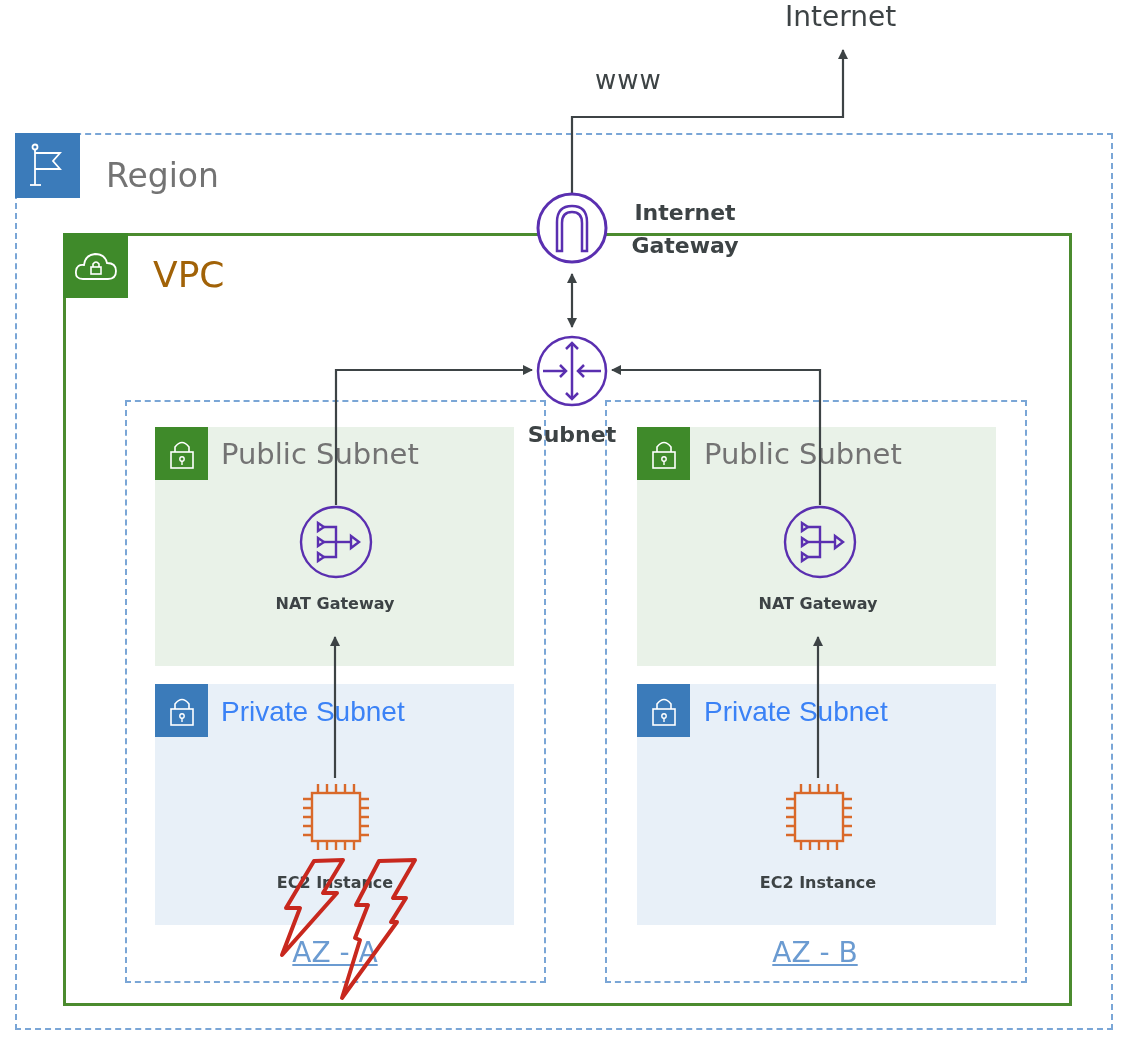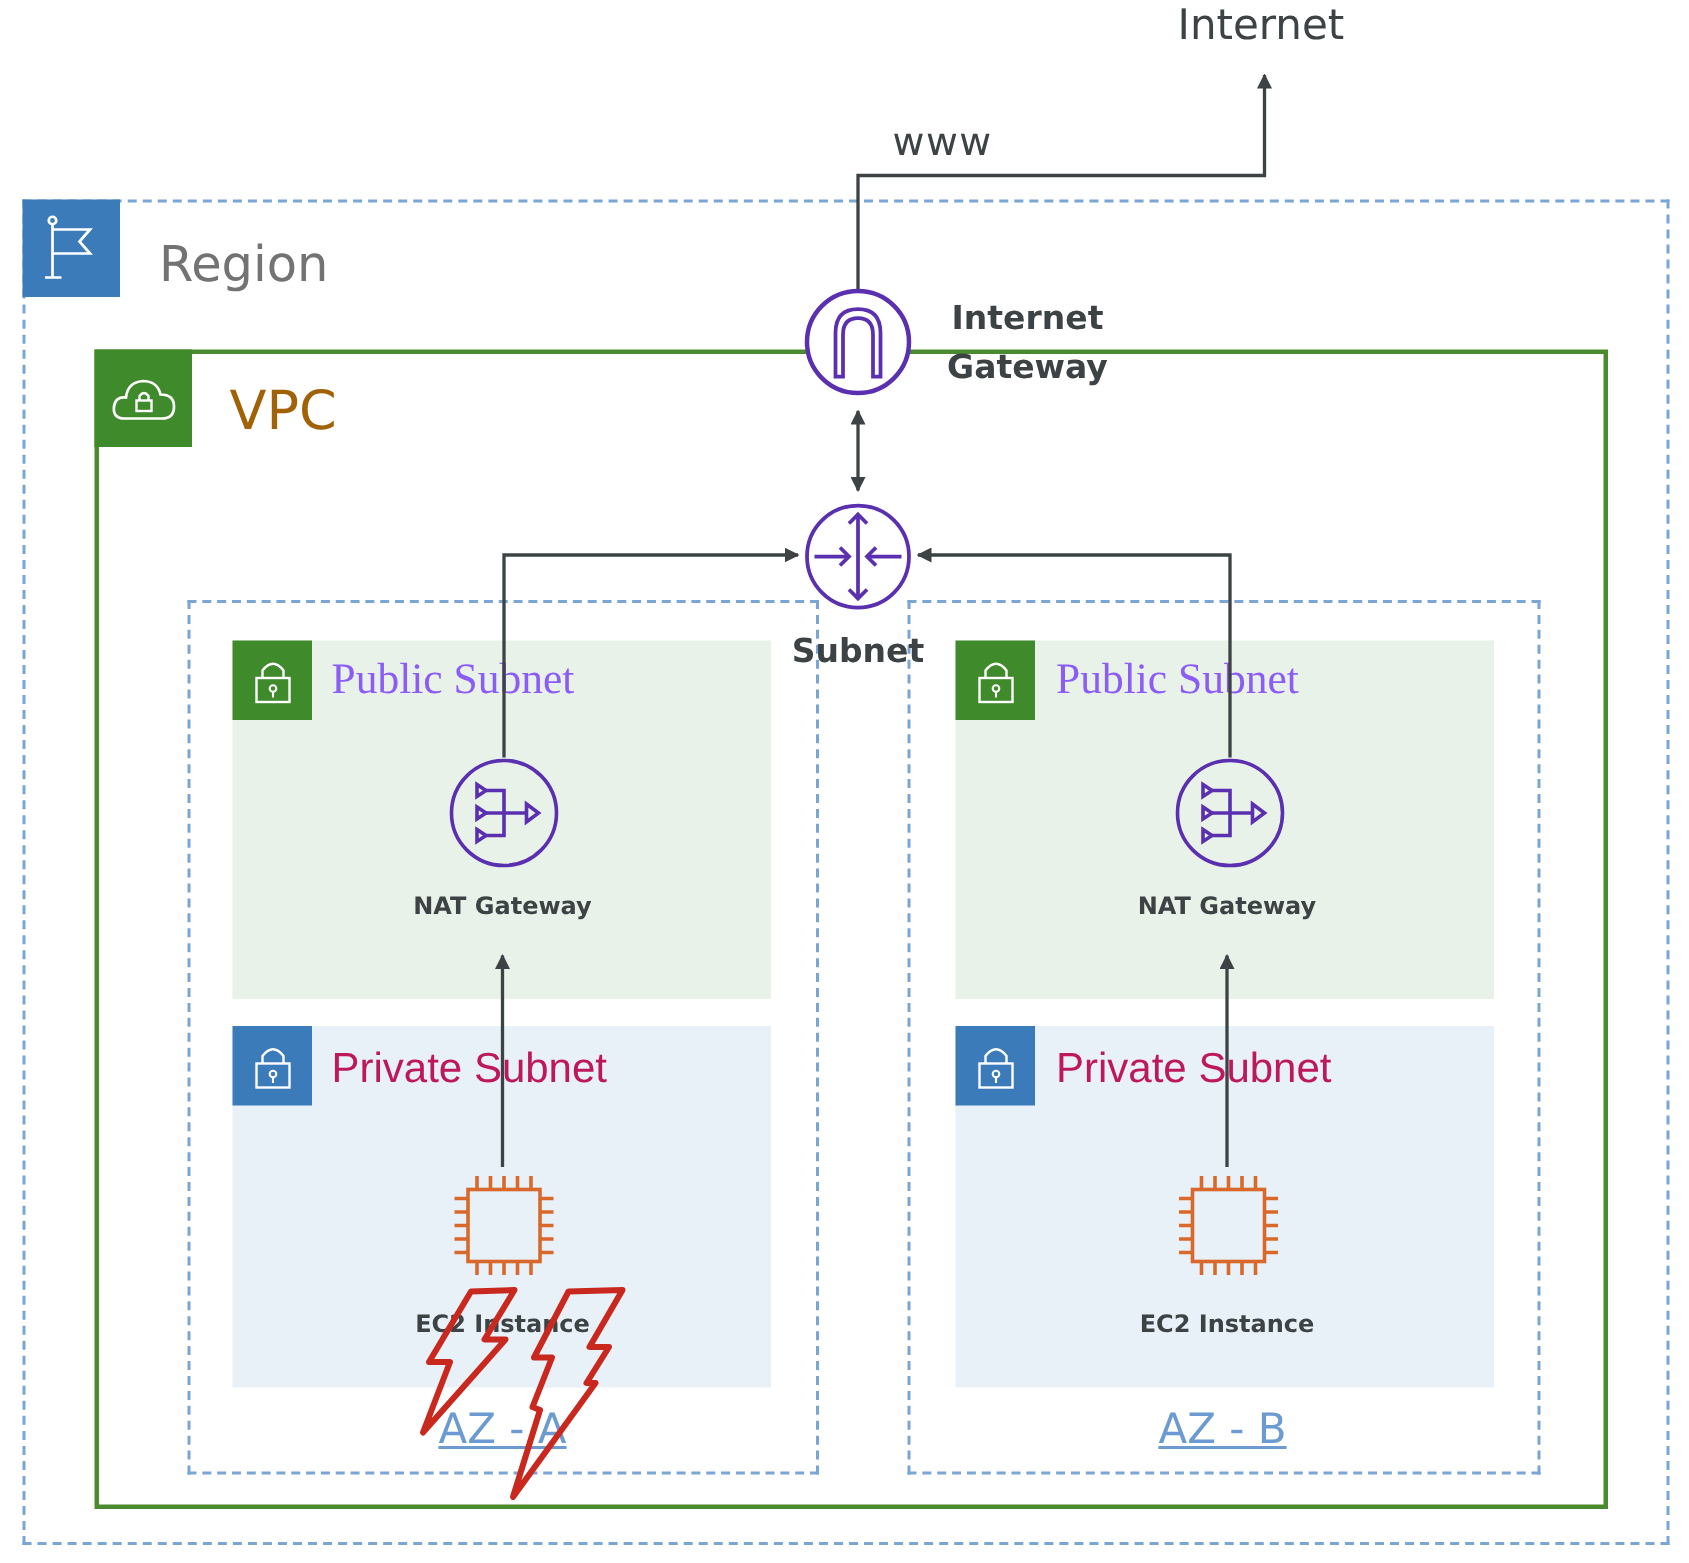--- a/index.html
+++ b/index.html
@@ -20,26 +20,26 @@
   .priv-a { left:155px; top:684px; width:359px; height:241px; }
   .priv-b { left:637px; top:684px; width:359px; height:241px; }
   .badge { display:flex; align-items:center; justify-content:center; }
   .badge-region { left:15px; top:133px; width:65px; height:65px; background:#3b7bba; }
   .badge-vpc { left:63px; top:233px; width:65px; height:65px; background:#3f8a2a; }
   .badge-sub { width:53px; height:53px; }
   .badge-green { background:#3f8a2a; }
   .badge-blue { background:#3b7bba; }
   .lbl-region { left:106px; top:156px; font-size:33px; color:#737373; }
   .lbl-vpc { left:153px; top:254px; font-size:36px; color:#a16207; }
-  .lbl-pub { font-size:29px; color:#8b5cf6;font-family:Liberation Serif, serif; }
-  .lbl-priv { font-size:28px; color:#be185d; font-family:"Liberation Sans", sans-serif; }
+  .lbl-pub { font-size:29px; color:#737373; }
+  .lbl-priv { font-size:28px; color:#3b82f6; font-family:"Liberation Sans", sans-serif; }
   .lbl-node { font-size:16px; font-weight:bold; color:#3d4345; text-align:center; }
   .lbl-az { font-size:28px; color:#6b9bd1; text-align:center;text-decoration:underline; }
   .lbl-internet { left:785px; top:0px; font-size:28px; color:#3d4345; }
-  .lbl-www { left:595px; top:80px; font-size:26px; color:#3d4345; letter-spacing:1px; }
+  .lbl-www { left:595px; top:65px; font-size:26px; color:#3d4345; letter-spacing:1px; }
   svg.overlay { position:absolute; left:0; top:0; }
 </style>
 </head>
 <body>
 
 <div class="abs region"></div>
 <div class="abs badge badge-region">
   <svg width="40" height="46" viewBox="0 0 40 46">
     <circle cx="7" cy="4" r="2.5" fill="none" stroke="#fff" stroke-width="1.8"></circle>
     <line x1="7" y1="6.5" x2="7" y2="42" stroke="#fff" stroke-width="1.8"></line>

